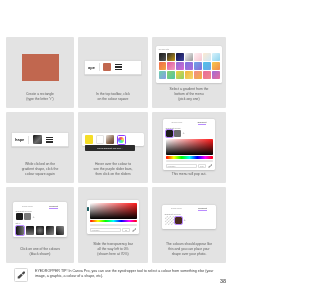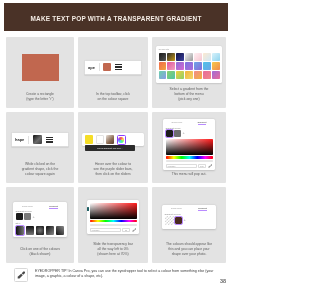--- a/index.html
+++ b/index.html
@@ -178,23 +178,20 @@
   .page-no {
     position: absolute; right: 6px; top: 278px;
     font-size: 5.5px; color: #6b6b6b; font-weight: bold;
   }
 </style>
 </head>
 <body>
 
 <div class="page">
 
-  <div class="banner">
-    <div class="banner-title">MAKE TEXT POP WITH A TRANSPARENT GRADIENT</div>
-  </div>
 
   <div class="grid">
 
     <div class="card r1">
       <div class="visual">
         <div class="rect-shape"></div>
       </div>
       <div class="cap">Create a rectangle<br>(type the letter "r")</div>
     </div>
 

